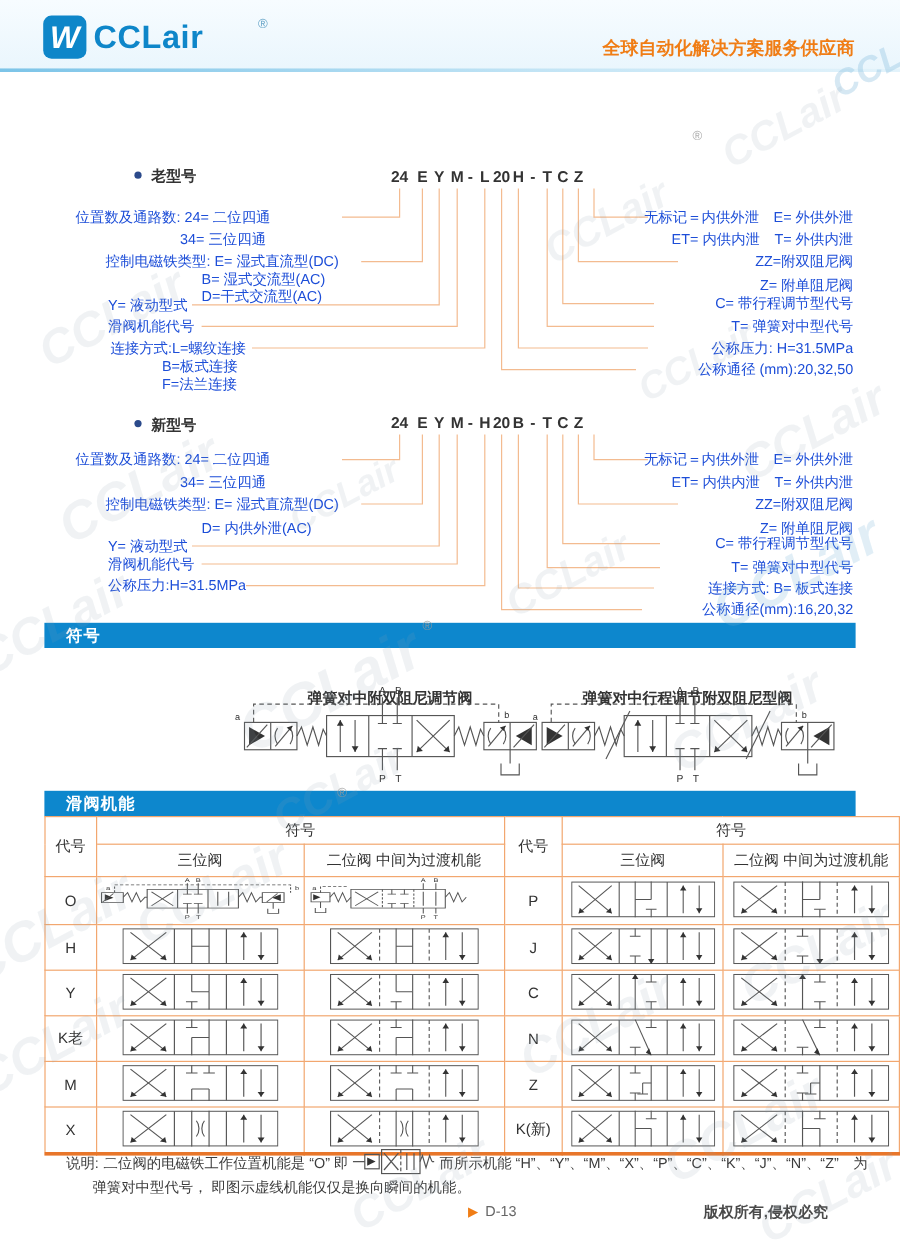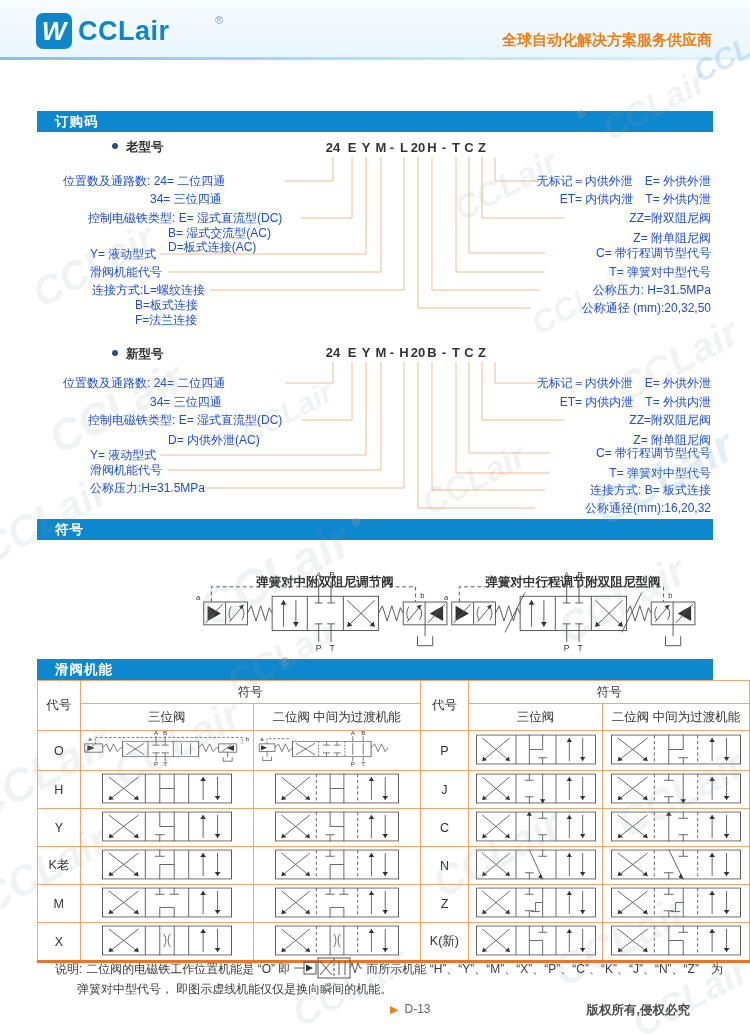--- a/index.html
+++ b/index.html
@@ -61,21 +61,20 @@
 <div class="page">
 
   <div class="hdr">
     <div class="logo-box">W</div>
     <div class="logo-text">CCLair</div>
     <div class="logo-reg">®</div>
     <div class="tagline">全球自动化解决方案服务供应商</div>
   </div>
   <div class="hdr-line"></div>
 
-  <div class="secbar" style="top:111px;">订购码</div>
   <div class="secbar" style="top:519px;">符号</div>
   <div class="secbar" style="top:659px;">滑阀机能</div>
 
   <div class="bullet" style="left:112px;top:139px;font-family:Liberation Mono, monospace;">老型号</div>
   <div class="fanblock" style="top:140px;height:195px;">
       <span class="code-tok" style="left:298px;top:0px">24</span>
       <span class="code-tok" style="left:317px;top:0px">E</span>
       <span class="code-tok" style="left:331px;top:0px">Y</span>
       <span class="code-tok" style="left:346px;top:0px">M</span>
       <span class="code-tok" style="left:357px;top:0px">-</span>
@@ -83,21 +82,21 @@
       <span class="code-tok" style="left:383px;top:0px">20</span>
       <span class="code-tok" style="left:397px;top:0px">H</span>
       <span class="code-tok" style="left:409px;top:0px">-</span>
       <span class="code-tok" style="left:421px;top:0px">T</span>
       <span class="code-tok" style="left:434px;top:0px">C</span>
       <span class="code-tok" style="left:447px;top:0px">Z</span>
       <div class="flabel" style="left:28px;top:33px">位置数及通路数: 24= 二位四通</div>
       <div class="flabel" style="left:115px;top:51px">34= 三位四通</div>
       <div class="flabel" style="left:53px;top:70px">控制电磁铁类型:  E= 湿式直流型(DC)</div>
       <div class="flabel" style="left:133px;top:85px">B= 湿式交流型(AC)</div>
-      <div class="flabel" style="left:133px;top:99px">D=板式连接(AC)</div>
+      <div class="flabel" style="left:133px;top:99px">D=干式交流型(AC)</div>
       <div class="flabel" style="left:55px;top:106px">Y= 液动型式</div>
       <div class="flabel" style="left:55px;top:124px">滑阀机能代号</div>
       <div class="flabel" style="left:57px;top:142px">连接方式:L=螺纹连接</div>
       <div class="flabel" style="left:100px;top:157px">B=板式连接</div>
       <div class="flabel" style="left:100px;top:172px">F=法兰连接</div>
       <div class="flabel fr" style="top:33px">无标记＝内供外泄　E= 外供外泄</div>
       <div class="flabel fr" style="top:51px">ET=  内供内泄　T= 外供内泄</div>
       <div class="flabel fr" style="top:70px">ZZ=附双阻尼阀</div>
       <div class="flabel fr" style="top:90px">Z= 附单阻尼阀</div>
       <div class="flabel fr" style="top:105px">C=  带行程调节型代号</div>

